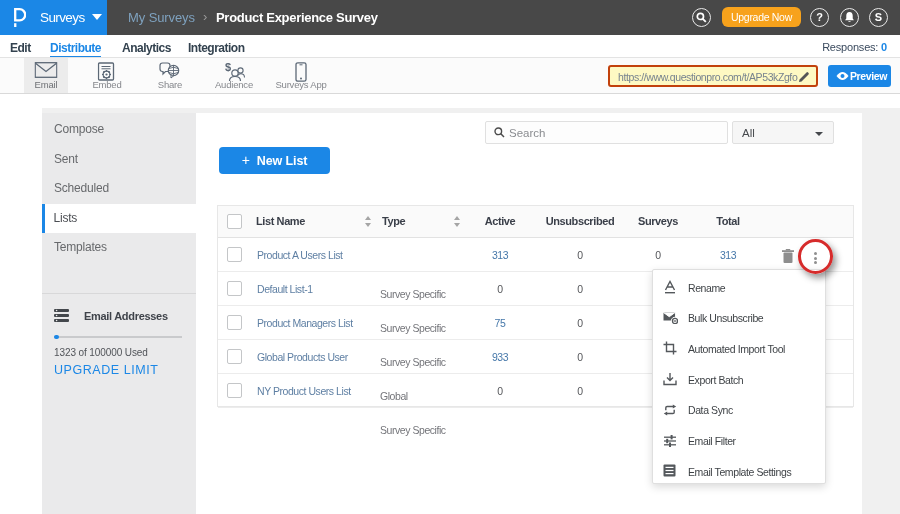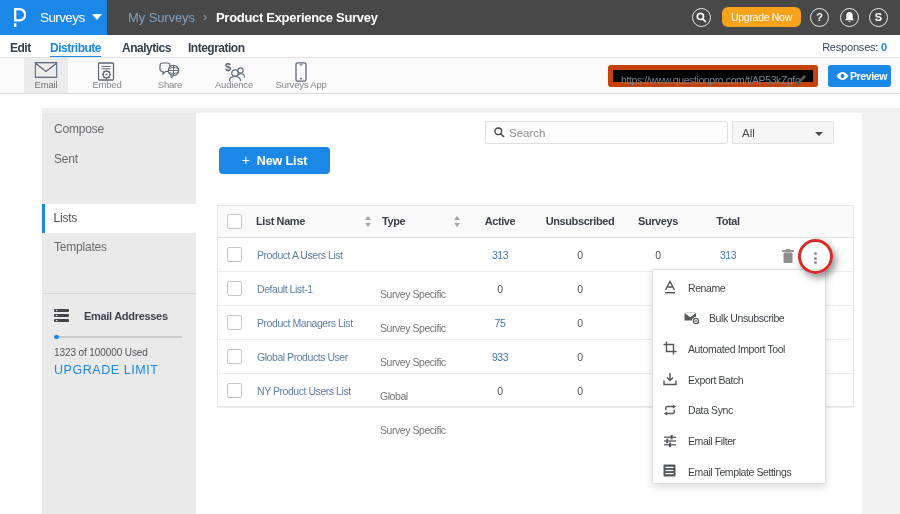--- a/index.html
+++ b/index.html
@@ -25,21 +25,21 @@
   .tab.active { color:#1B87E6; border-bottom:1px solid #1B87E6; padding-bottom:1px; }
   #responses { position:absolute; top:6px; right:13px; font-size:11px; color:#3A4A5E; letter-spacing:-0.2px; }
   #responses b { color:#1B87E6; }
 
   
   #toolbar { left:0; top:58px; width:900px; height:36px; background:#FBFBFB; border-bottom:1px solid #D9D9D9; }
   .tool { position:absolute; top:0; height:35px; text-align:center; }
   .tool .lbl { position:absolute; bottom:3.5px; left:0; right:0; font-size:9.5px; color:#85878C; letter-spacing:-0.2px; }
   .tool svg { position:absolute; top:4px; left:50%; transform:translateX(-50%); }
   .tool.sel { background:#ECECEC; }
-  #urlbox { left:608px; top:7px; width:210px; height:22px; background:#000000; border:5px solid #c2410c; border-radius:3px; }
+  #urlbox { left:608px; top:7px; width:210px; height:22px; background:#fef9c3; border:2px solid #c2410c; border-radius:3px; }
   #urlbox .u { position:absolute; left:8px; top:4px; font-size:10.5px; color:#76828E; letter-spacing:-0.4px; white-space:nowrap; }
   #urlbox svg { position:absolute; right:6px; top:4px; }
   #previewbtn { left:828px; top:7px; width:63px; height:22px; background:#1B87E6; border-radius:3px; color:#fff; font-size:11px; font-weight:bold; }
   #previewbtn span { position:absolute; left:22px; top:5px; letter-spacing:-0.4px; font-size:10.5px; }
   #previewbtn svg { position:absolute; left:8px; top:6px; }
 
   
   #pagegray { left:42px; top:108px; width:858px; height:406px; background:#F0F0F0; }
   #sidebar { left:42px; top:113px; width:154px; height:401px; background:#EAEAEB; }
   .sitem { position:absolute; left:0; width:180px; height:29.5px; font-size:12px; color:#67696C; line-height:29.5px; padding-left:12px; letter-spacing:-0.2px; }
@@ -204,20 +204,21 @@
     </svg>
     <span>Preview</span>
   </div>
 </div>
 
 <div class="abs" id="pagegray"></div>
 
 <div class="abs" id="sidebar">
   <div class="sitem" style="top:2px;">Compose</div>
   <div class="sitem" style="top:31.5px;">Sent</div>
+  <div class="sitem" style="top:61px;">Scheduled</div>
   <div class="sitem active" style="top:90.5px;">Lists</div>
   <div class="sitem" style="top:120px;">Templates</div>
 </div>
 <div class="abs" id="sidediv"></div>
 <svg class="abs" id="eaicon" width="15" height="13" viewBox="0 0 15 13">
   <g fill="#43474C">
     <rect x="0" y="0" width="15" height="3" rx="1"></rect>
     <rect x="0" y="5" width="15" height="3" rx="1"></rect>
     <rect x="0" y="10" width="15" height="3" rx="1"></rect>
   </g>
@@ -307,21 +308,21 @@
 </div>
 
 <div class="abs" id="menu">
   <div class="mitem" style="top:2px;">
     <svg width="14" height="14" viewBox="0 0 14 14">
       <path d="M2.5 10 L7 1.5 L11.5 10 M4.2 7 L9.8 7" fill="none" stroke="#54585C" stroke-width="1.4"></path>
       <line x1="2" y1="12.7" x2="12" y2="12.7" stroke="#54585C" stroke-width="1.4"></line>
     </svg>
     <span class="ml">Rename</span>
   </div>
-  <div class="mitem" style="top:32.7px;margin-left:21px;">
+  <div class="mitem" style="top:32.7px;">
     <svg width="15" height="13" viewBox="0 0 15 13">
       <path d="M0 1 L12.6 1 L12.6 6.3 A3.6 3.6 0 0 0 8.3 10 L0 10 Z M0.4 1.4 L6.3 5.7 L12.2 1.4" fill="#54585C" stroke="#FFF" stroke-width="1"></path>
       <circle cx="12" cy="10" r="2.6" fill="none" stroke="#54585C" stroke-width="1.2"></circle>
       <line x1="10.6" y1="10" x2="13.4" y2="10" stroke="#54585C" stroke-width="1.2"></line>
     </svg>
     <span class="ml">Bulk Unsubscribe</span>
   </div>
   <div class="mitem" style="top:63.4px;">
     <svg width="14" height="14" viewBox="0 0 14 14">
       <path d="M3.5 0.5 L3.5 10.5 L13.5 10.5" fill="none" stroke="#54585C" stroke-width="1.4"></path>

